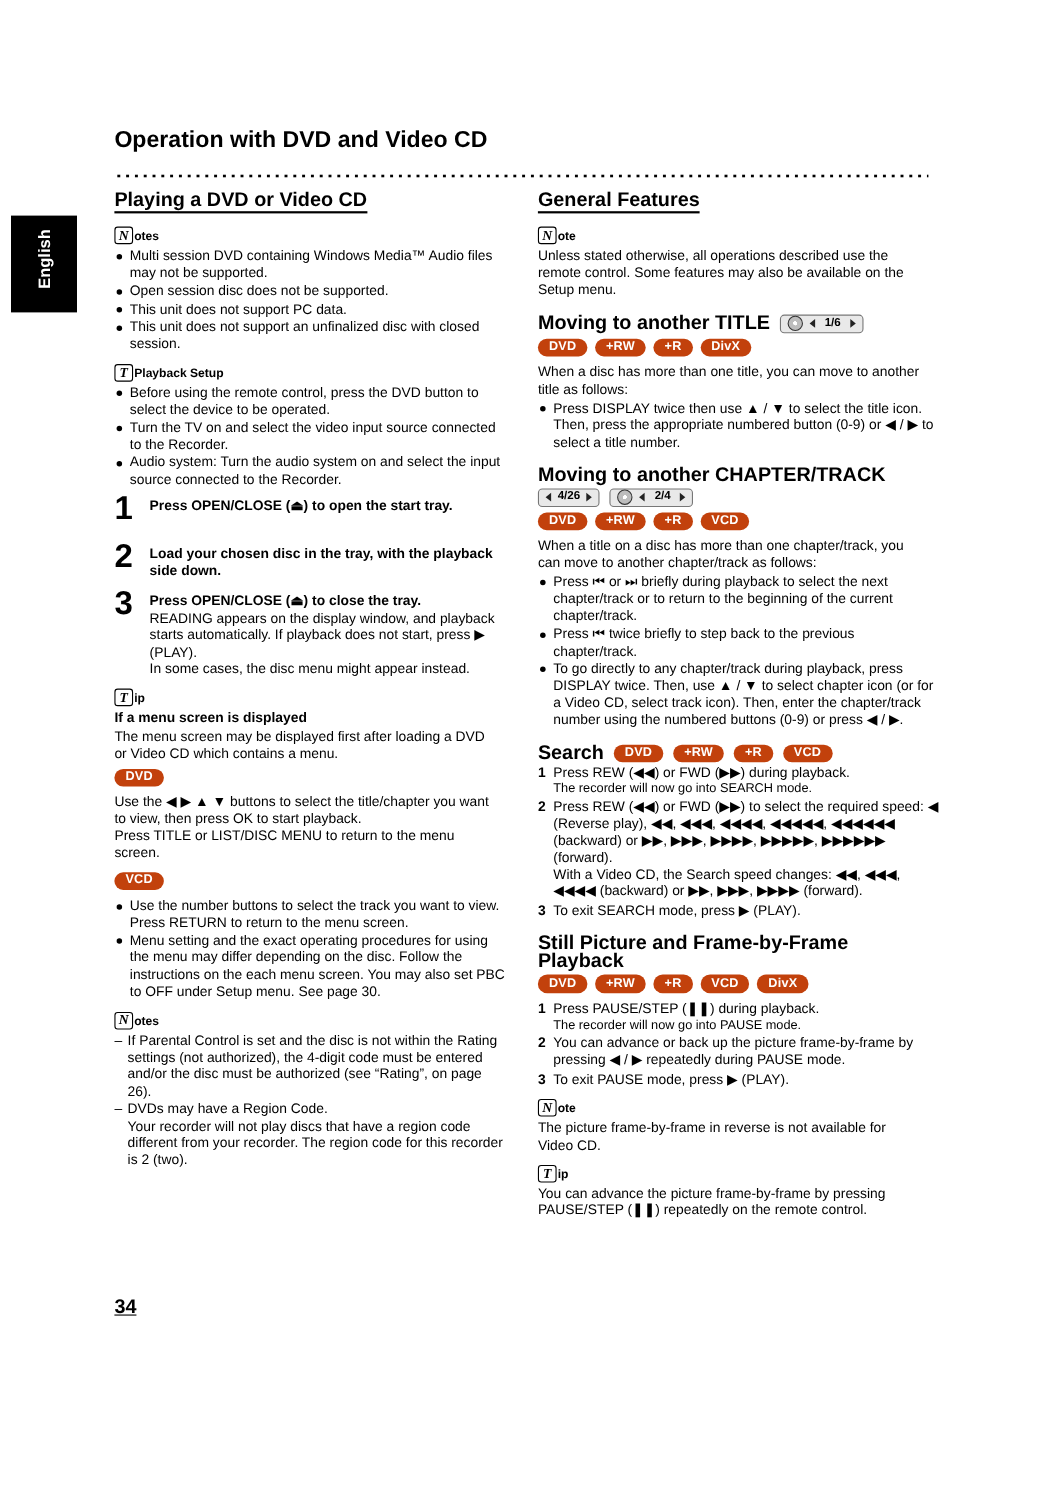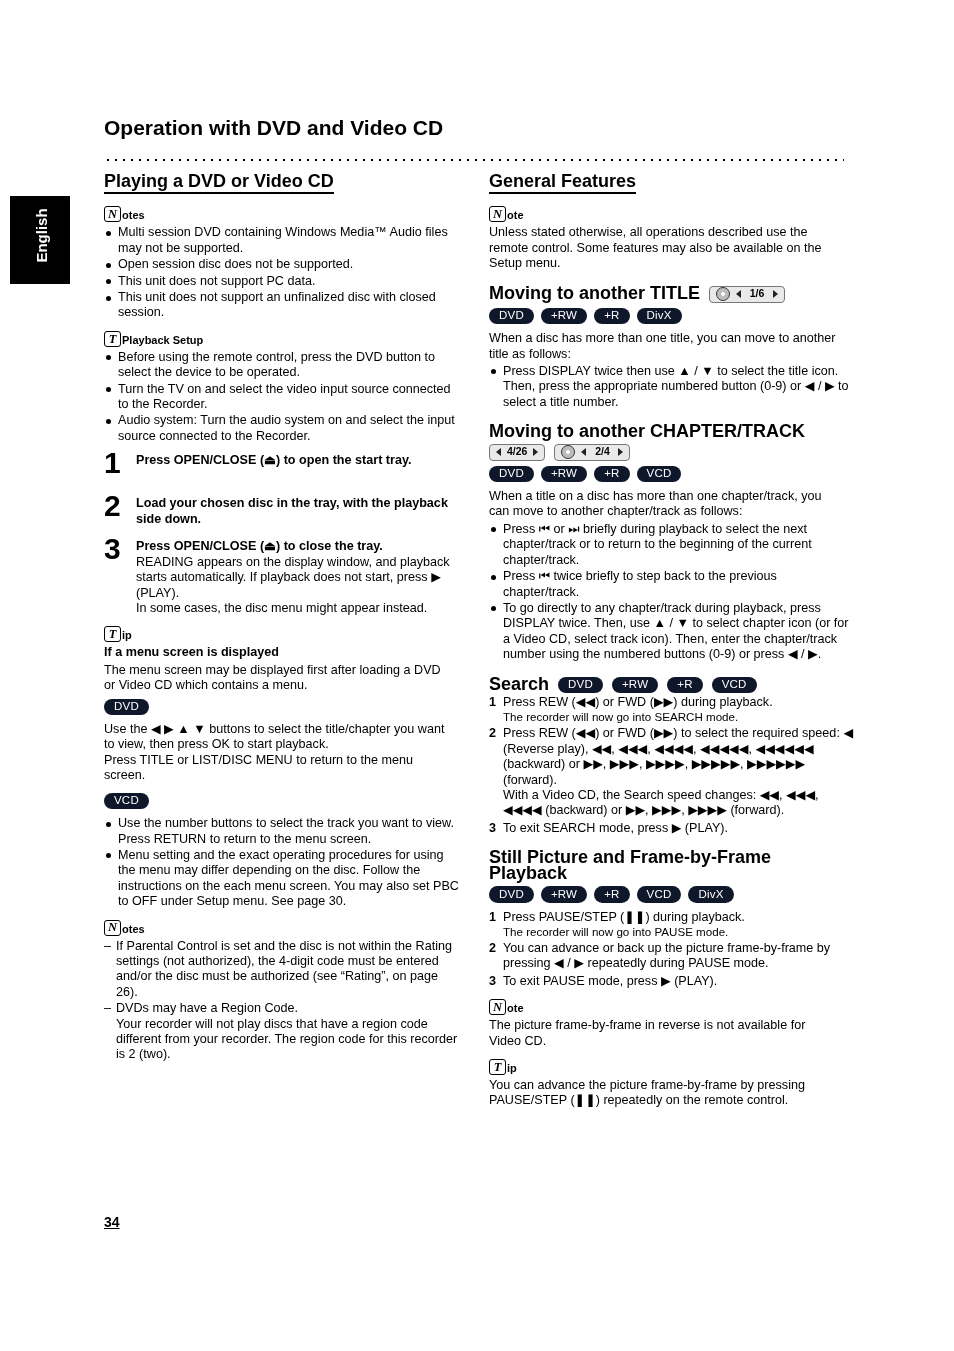--- a/index.html
+++ b/index.html
@@ -82,22 +82,22 @@
   .step .n{font-weight:normal;}
 
   
   .nstep{position:relative;padding-left:14px;margin-top:2px;}
   .nstep .n{position:absolute;left:0;top:0;font-weight:bold;}
   .nstep .sub{display:block;font-size:11.6px;line-height:14px;}
 
   
   .badges{display:flex;gap:7px;margin:5px 0 7px 0;align-items:center;}
   .badge{
-    display:inline-block;background:#0f172a;color:#fff;border-radius:9px;
-    font-size:11.5px;font-weight:normal;padding:2.5px 10px 3px 10px;line-height:11px;
+    display:inline-block;background:#c2410c;color:#fff;border-radius:9px;
+    font-size:11.5px;font-weight:bold;padding:2.5px 10px 3px 10px;line-height:11px;
     letter-spacing:.2px;
   }
 
   
   .osdrow{display:flex;gap:9px;align-items:center;margin:4px 0 2px 0;}
   .osd{
     display:inline-flex;align-items:center;gap:6px;
     border:1.3px solid #777;border-radius:4px;background:#e9e9e9;
     padding:2px 6px;height:17px;box-sizing:border-box;
     font-size:10.5px;font-weight:bold;
@@ -115,21 +115,21 @@
     width:0;height:0;border-top:4px solid transparent;border-bottom:4px solid transparent;
     border-left:5px solid #222;display:inline-block;
   }
   .osd .val{min-width:20px;text-align:center;}
 
   
   .hdrow{display:flex;align-items:center;gap:9px;margin:14px 0 2px 0;}
   .hdrow h3{margin:0;}
 
   
-  .pageno{position:absolute;left:104px;top:1214px;font-size:14px;font-weight:bold;text-decoration:underline;}
+  .pageno{position:absolute;left:104px;top:1178px;font-size:18px;font-weight:bold;text-decoration:underline;}
 </style>
 </head>
 <body>
 
 <div class="page">
 
   <div class="sidetab">
     <span>English</span>
   </div>
 

